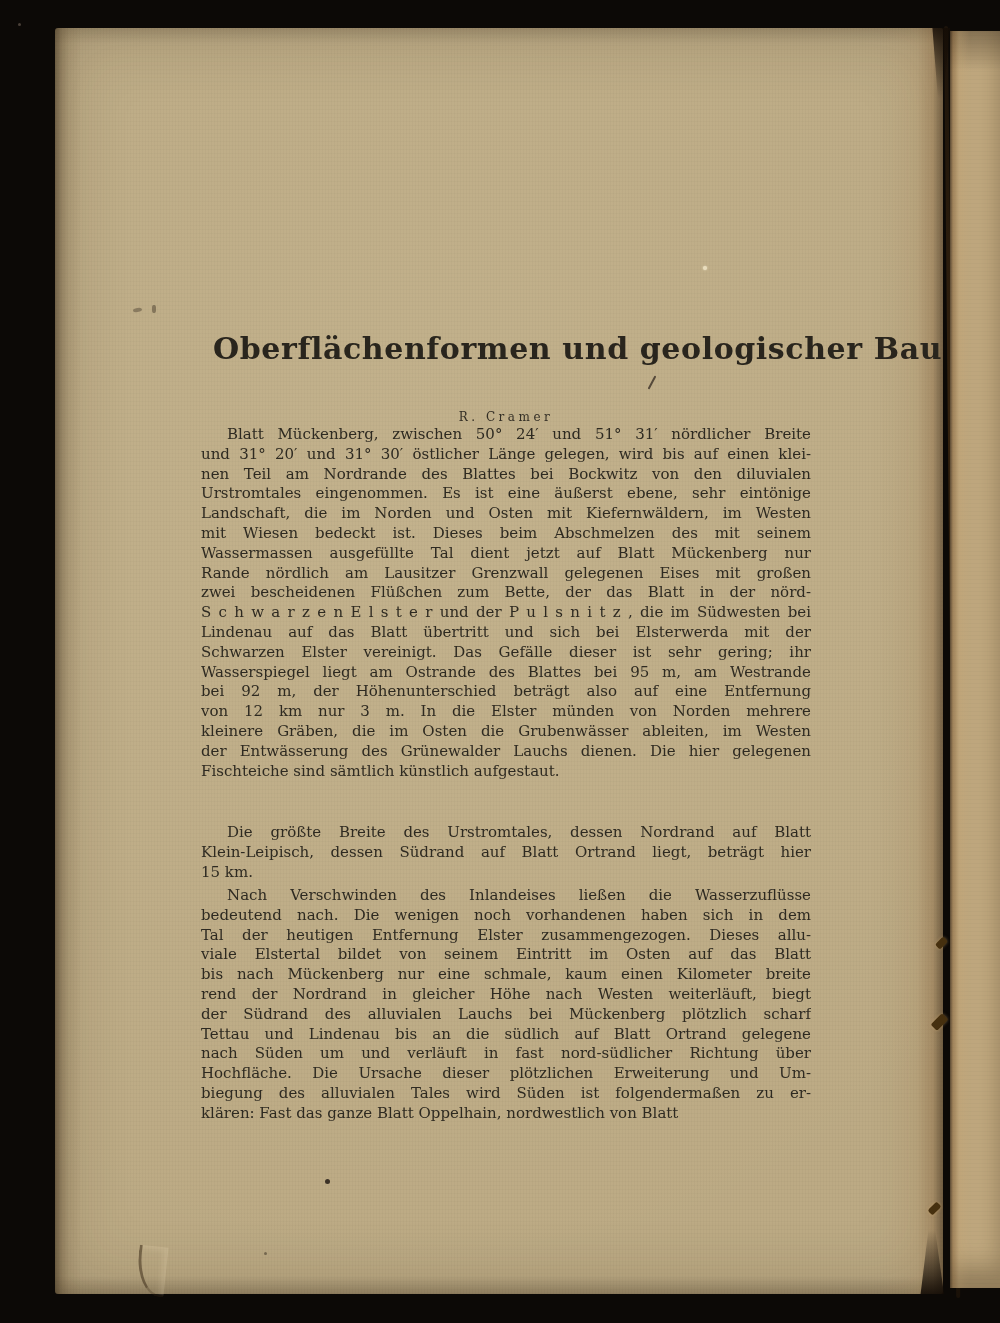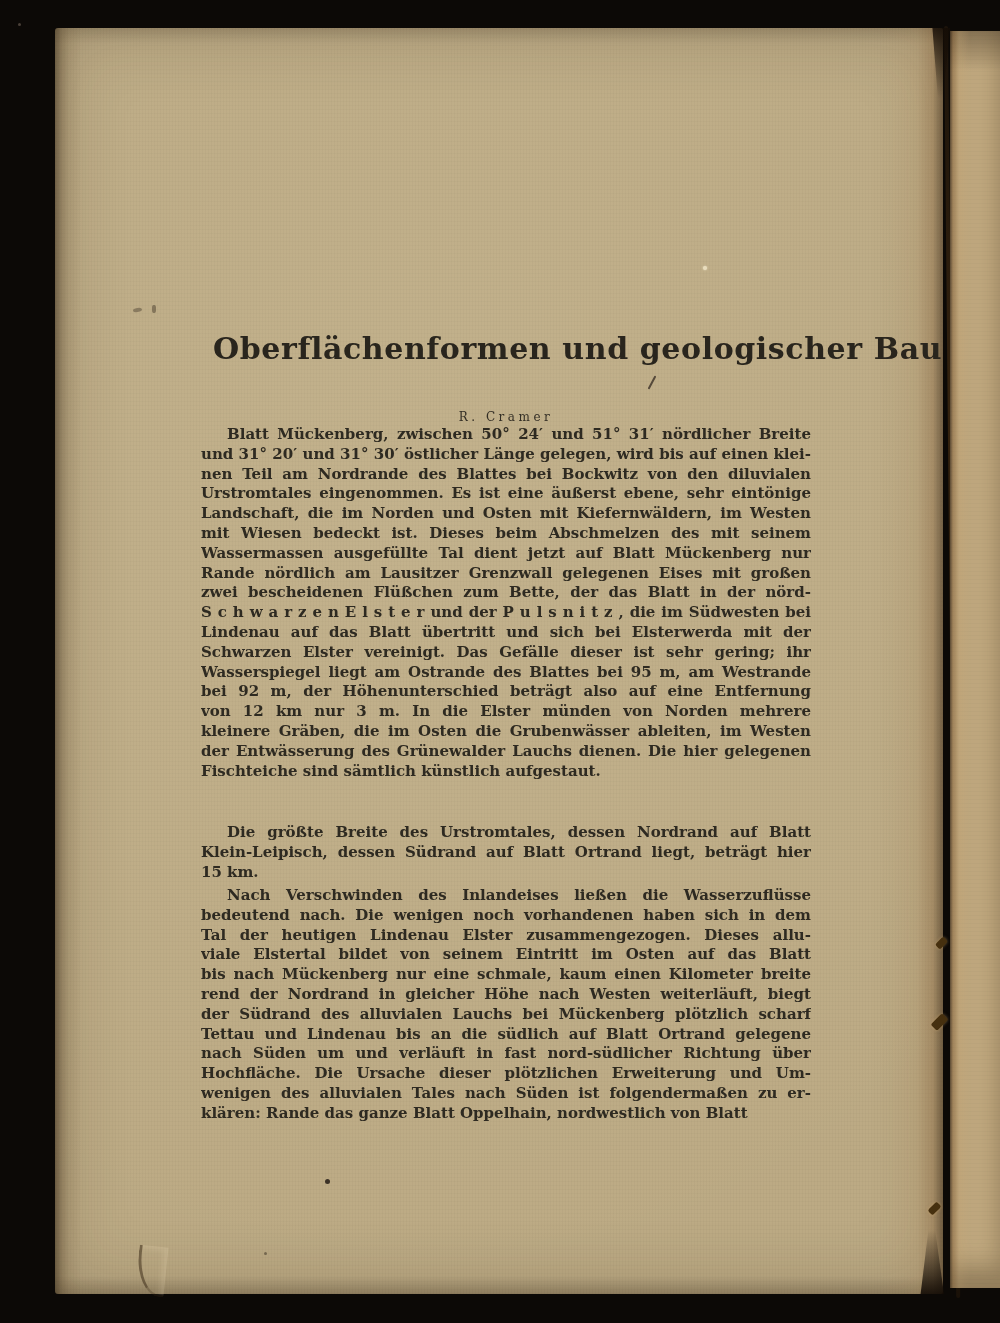--- a/index.html
+++ b/index.html
@@ -51,21 +51,20 @@
   .para{position:absolute;left:0;width:610px;}
   .para-1{top:397px;}
   .para-2{top:795px;}
   .para-3{top:858px;}
   .line{
     height:19.8px;line-height:19.8px;
     font-size:15px;
     text-align:justify;
     text-align-last:justify;
     overflow:hidden;
-    font-weight:bold;
   }
   .line.first{padding-left:26px;}
   .line.last{text-align-last:left;}
   
   .mark{position:absolute;border-radius:50%;}
   .smudge-a{left:78px;top:280px;width:9px;height:4px;background:rgba(74,62,46,.45);transform:rotate(-8deg);}
   .smudge-b{left:97px;top:277px;width:4px;height:8px;background:rgba(74,62,46,.5);border-radius:40%;}
   .speck-light{left:648px;top:238px;width:4px;height:4px;background:#e9ddbd;box-shadow:0 0 2px rgba(250,240,210,.8);}
   .speck-dark-1{left:270px;top:1151px;width:5px;height:5px;background:#3b3126;}
   .speck-dark-2{left:209px;top:1224px;width:3px;height:3px;background:rgba(66,55,40,.55);}
@@ -157,30 +156,30 @@
 
       <div class="para para-2">
         <div class="line first">Die größte Breite des Urstromtales, dessen Nordrand auf Blatt</div>
         <div class="line">Klein-Leipisch, dessen Südrand auf Blatt Ortrand liegt, beträgt hier</div>
         <div class="line last">15 km.</div>
       </div>
 
       <div class="para para-3">
         <div class="line first">Nach Verschwinden des Inlandeises ließen die Wasserzuflüsse</div>
         <div class="line">bedeutend nach. Die wenigen noch vorhandenen haben sich in dem</div>
-        <div class="line">Tal der heutigen Lindenau Elster zusammengezogen. Dieses allu-</div>
+        <div class="line">Tal der heutigen Entfernung Elster zusammengezogen. Dieses allu-</div>
         <div class="line">viale Elstertal bildet von seinem Eintritt im Osten auf das Blatt</div>
         <div class="line">bis nach Mückenberg nur eine schmale, kaum einen Kilometer breite</div>
         <div class="line">rend der Nordrand in gleicher Höhe nach Westen weiterläuft, biegt</div>
         <div class="line">der Südrand des alluvialen Lauchs bei Mückenberg plötzlich scharf</div>
         <div class="line">Tettau und Lindenau bis an die südlich auf Blatt Ortrand gelegene</div>
         <div class="line">nach Süden um und verläuft in fast nord-südlicher Richtung über</div>
         <div class="line">Hochfläche. Die Ursache dieser plötzlichen Erweiterung und Um-</div>
-        <div class="line">wenigen des alluvialen Tales nach Süden ist folgendermaßen zu er-</div>
-        <div class="line last">klären: Rande das ganze Blatt Oppelhain, nordwestlich von Blatt</div>
+        <div class="line">biegung des alluvialen Tales wird Süden ist folgendermaßen zu er-</div>
+        <div class="line last">klären: Fast das ganze Blatt Oppelhain, nordwestlich von Blatt</div>
       </div>
 
     </div>
 
     <span class="mark smudge-a"></span>
     <span class="mark smudge-b"></span>
     <span class="mark speck-light"></span>
     <span class="mark speck-dark-1"></span>
     <span class="mark speck-dark-2"></span>
     <span class="ink-slash"></span>

